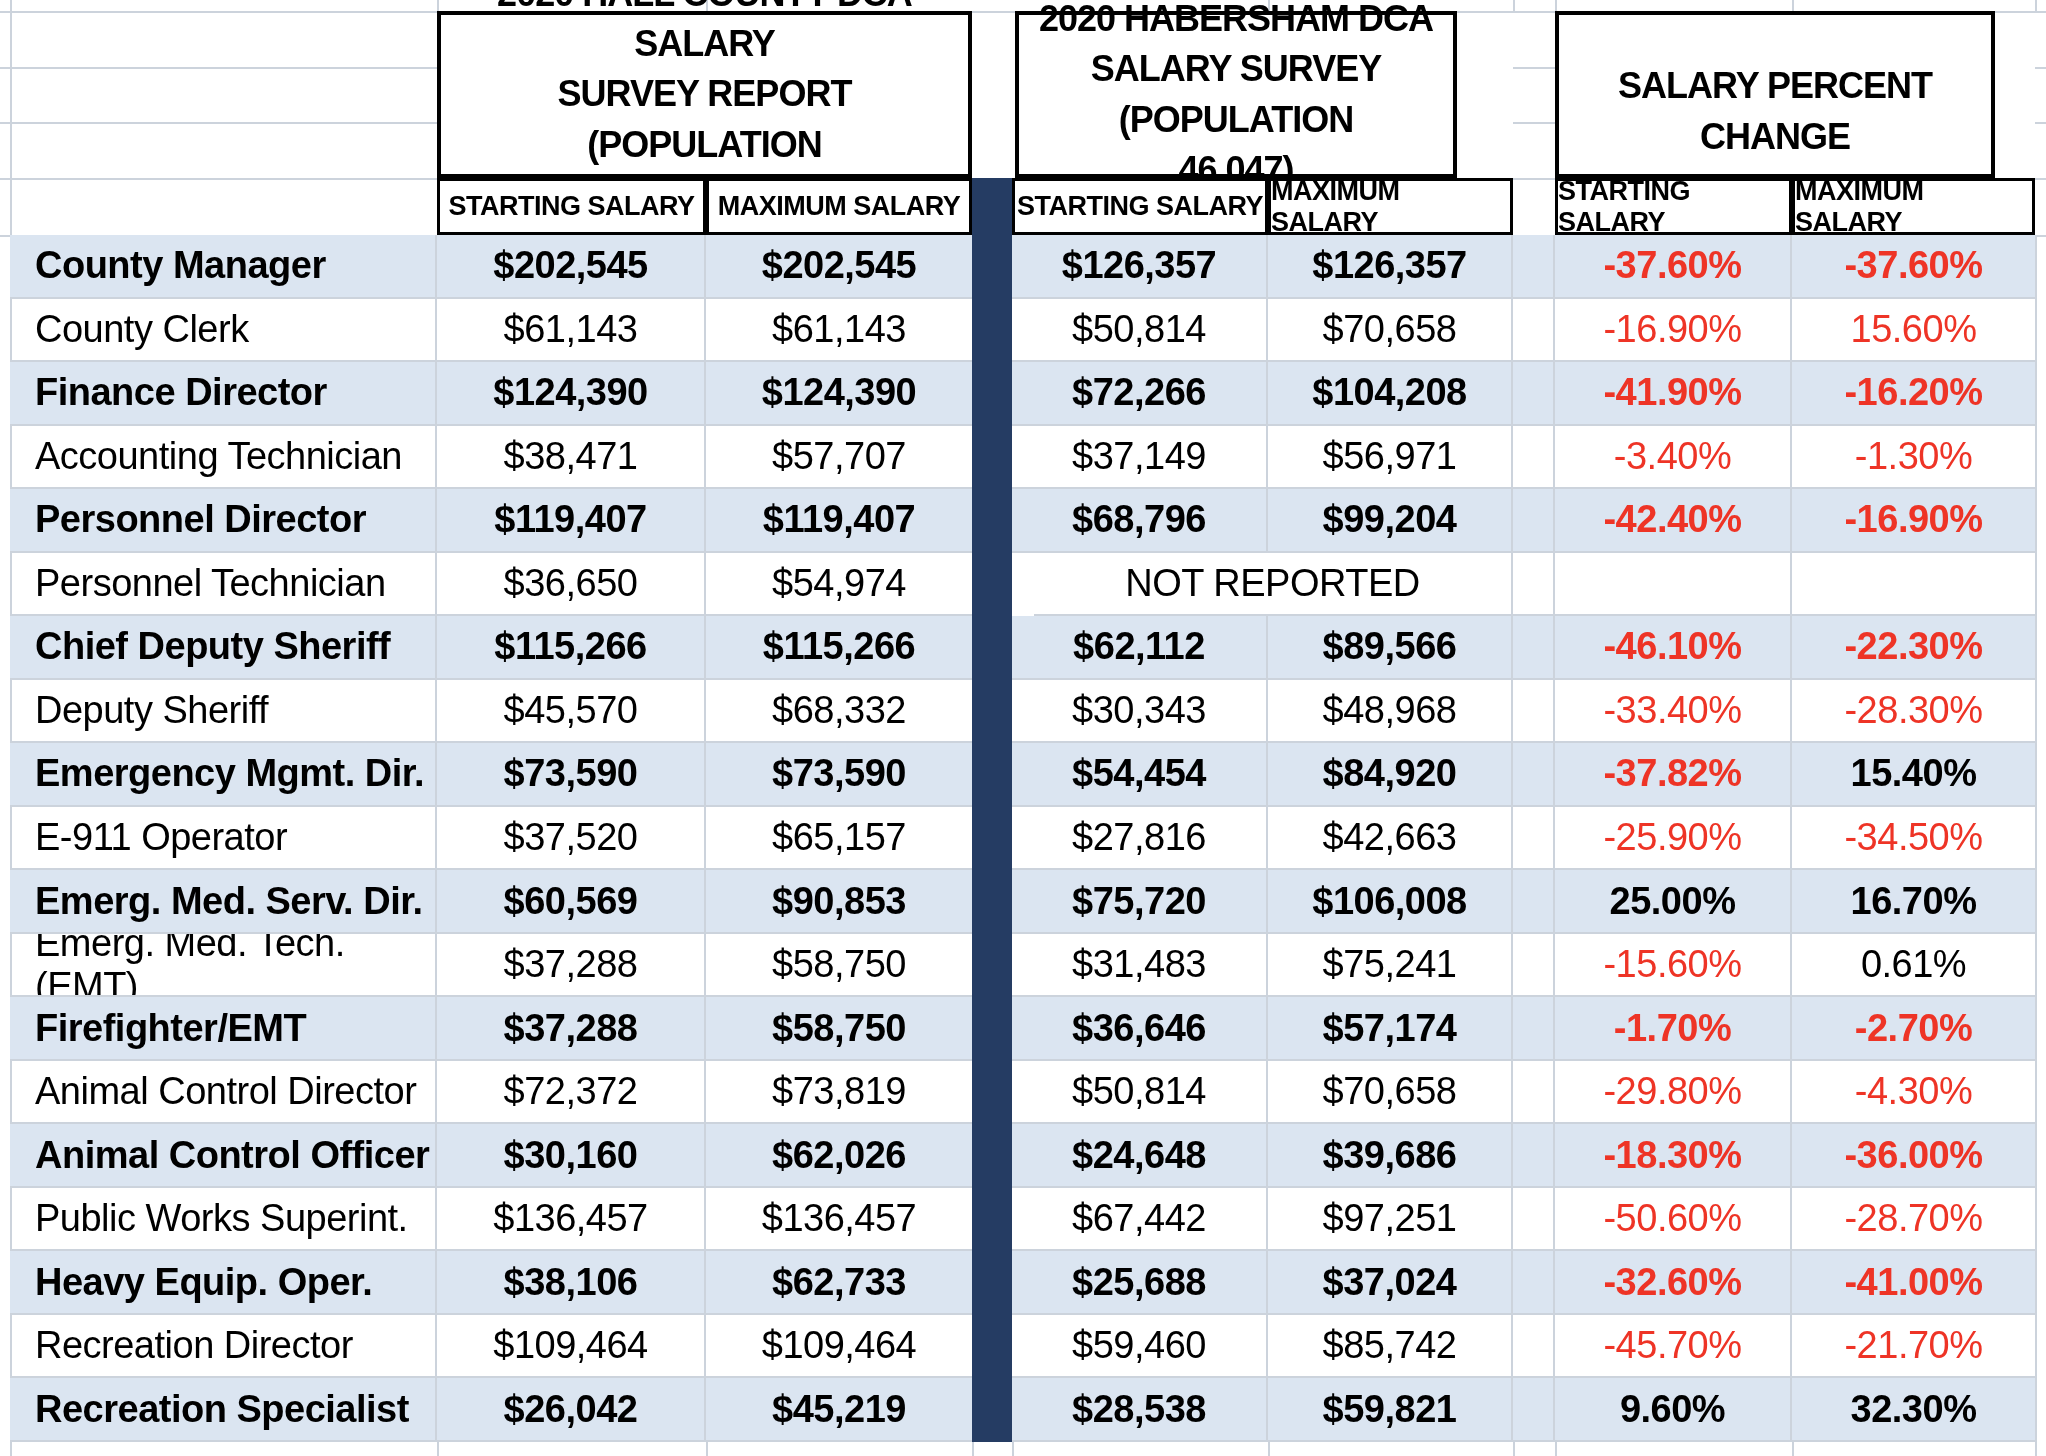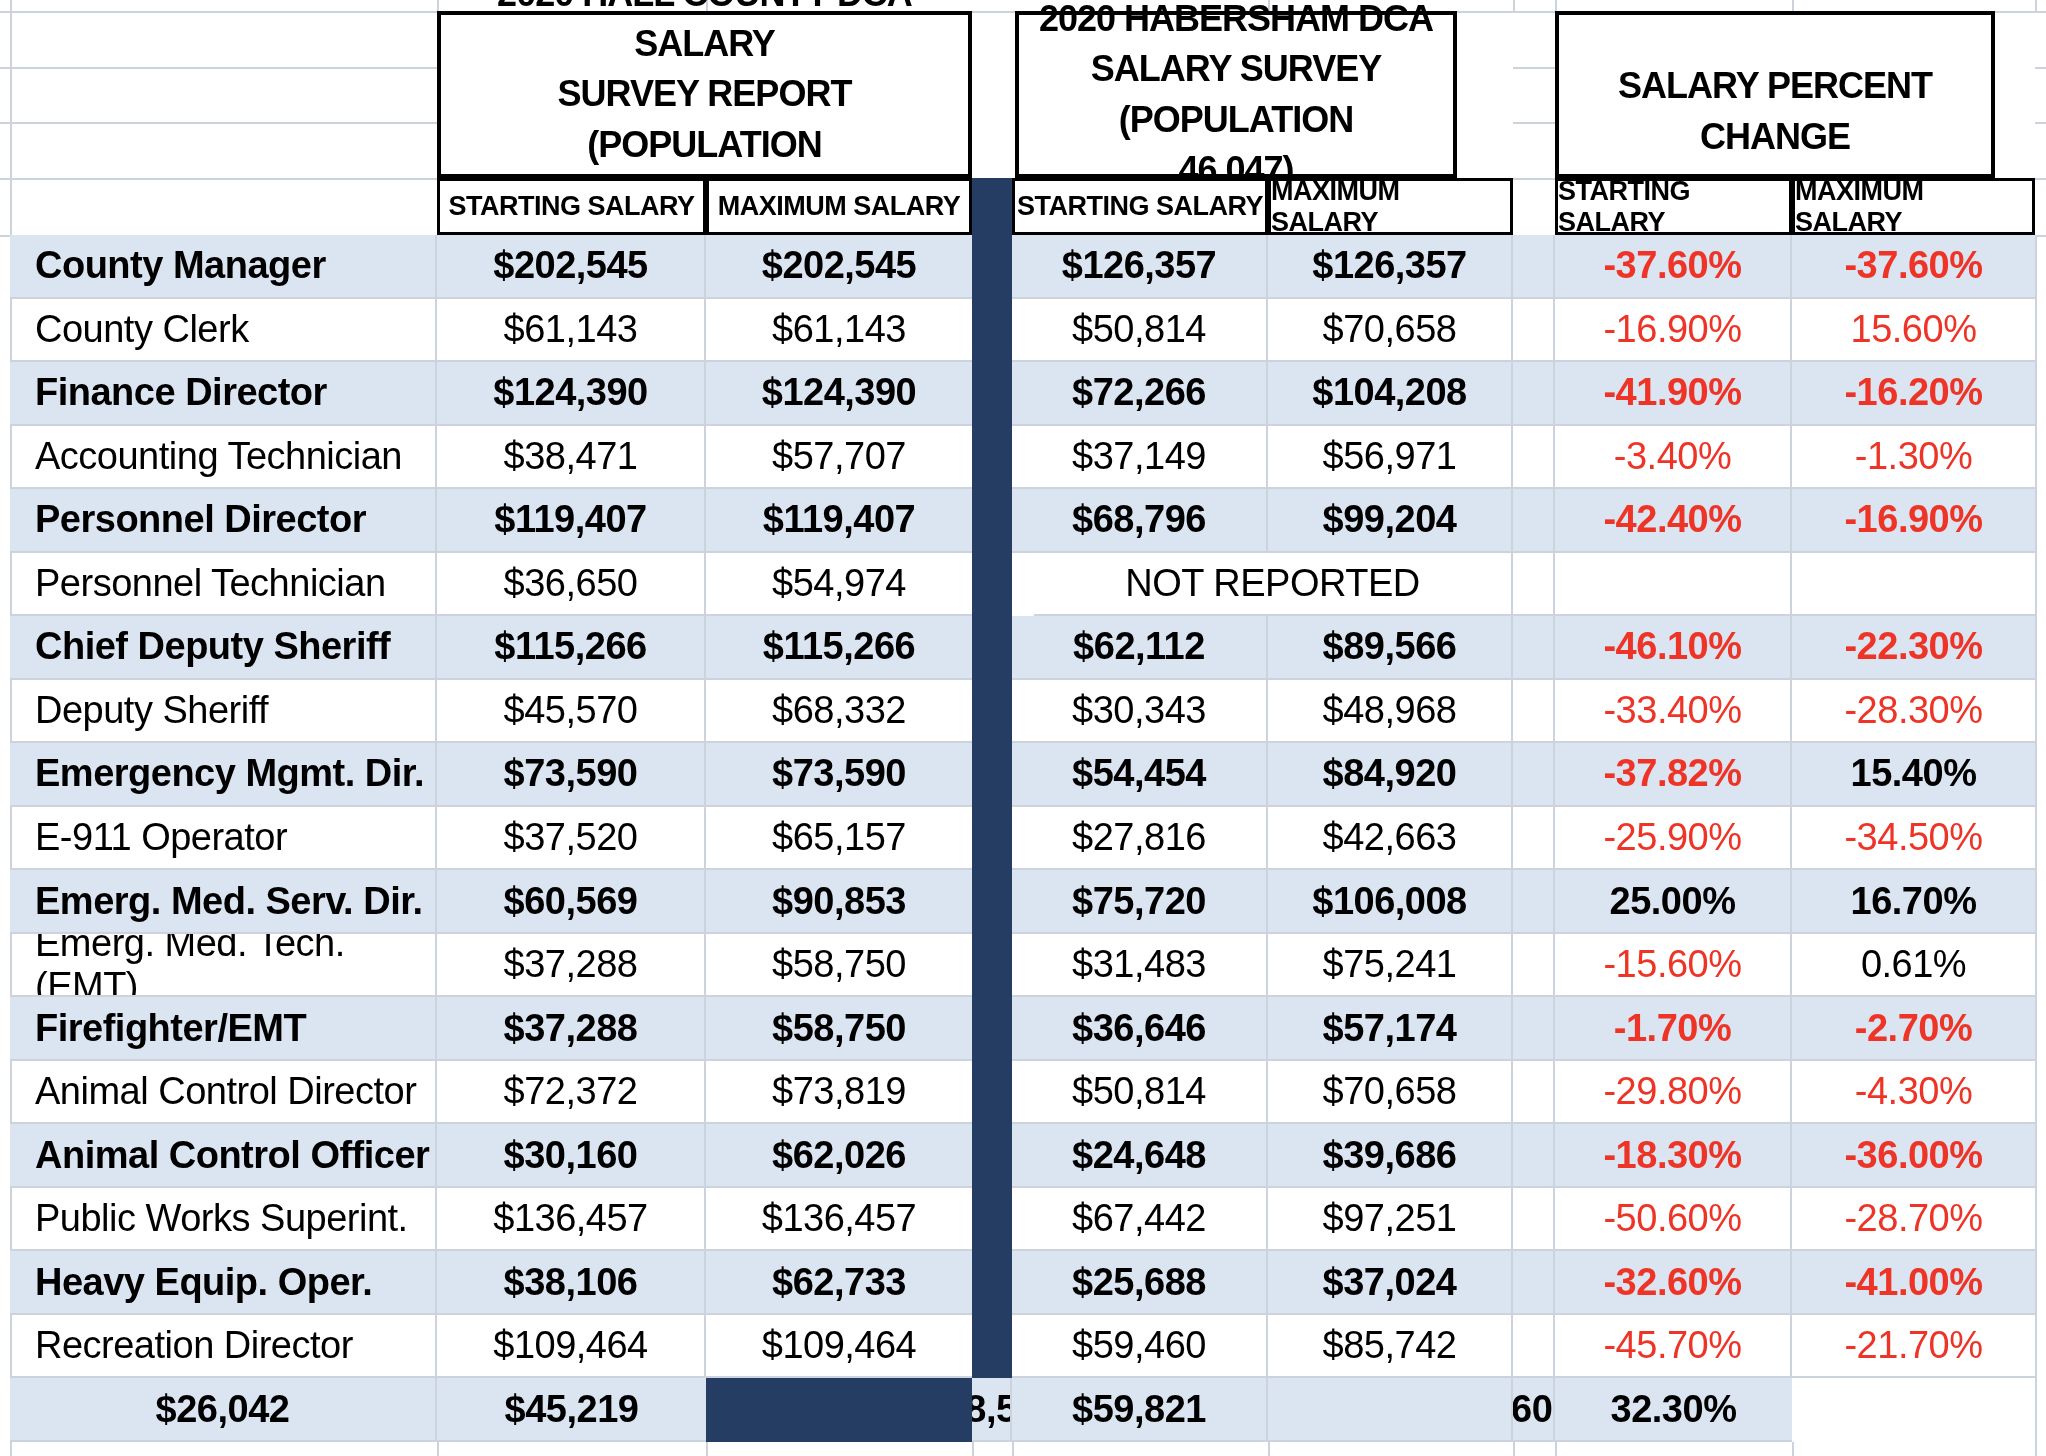--- a/index.html
+++ b/index.html
@@ -252,20 +252,21 @@
       <div class="cell bold blue red">-41.00%</div>
       <div class="cell title br">Recreation Director</div>
       <div class="cell br">$109,464</div>
       <div class="cell">$109,464</div>
       <div class="cell navy"></div>
       <div class="cell br">$59,460</div>
       <div class="cell br">$85,742</div>
       <div class="cell br"></div>
       <div class="cell br red">-45.70%</div>
       <div class="cell red">-21.70%</div>
+      <div class="cell title br bold blue">Recreation Specialist</div>
       <div class="cell br bold blue">$26,042</div>
       <div class="cell bold blue">$45,219</div>
       <div class="cell navy"></div>
       <div class="cell br bold blue">$28,538</div>
       <div class="cell br bold blue">$59,821</div>
       <div class="cell br bold blue"></div>
       <div class="cell br bold blue">9.60%</div>
       <div class="cell bold blue">32.30%</div>
     </div>
 

